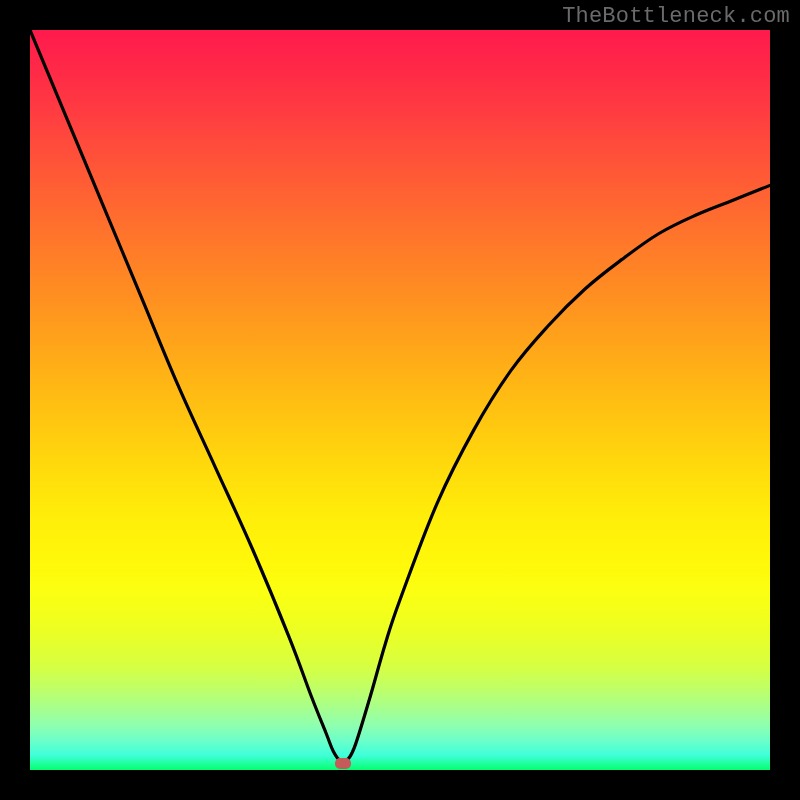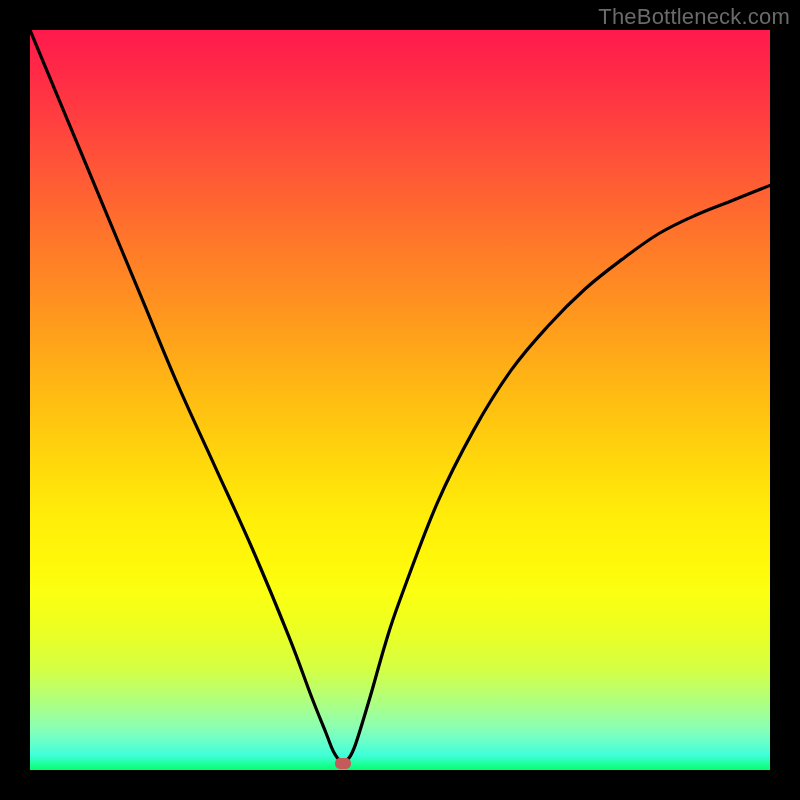--- a/index.html
+++ b/index.html
@@ -40,21 +40,21 @@
       #8effb0 94%,
       #6cffc9 96%,
       #3fffd9 98%,
       #05ff70 100%
     );
   }
   .watermark {
     position: absolute;
     top: 4px;
     right: 10px;
-    font-family: Liberation Sans, sans-serif;
+    font-family: Liberation Mono, monospace;
     font-size: 22px;
     color: #6a6a6a;
     letter-spacing: 0.2px;
   }
   svg.curve {
     position: absolute;
     left: 0;
     top: 0;
     width: 740px;
     height: 740px;

